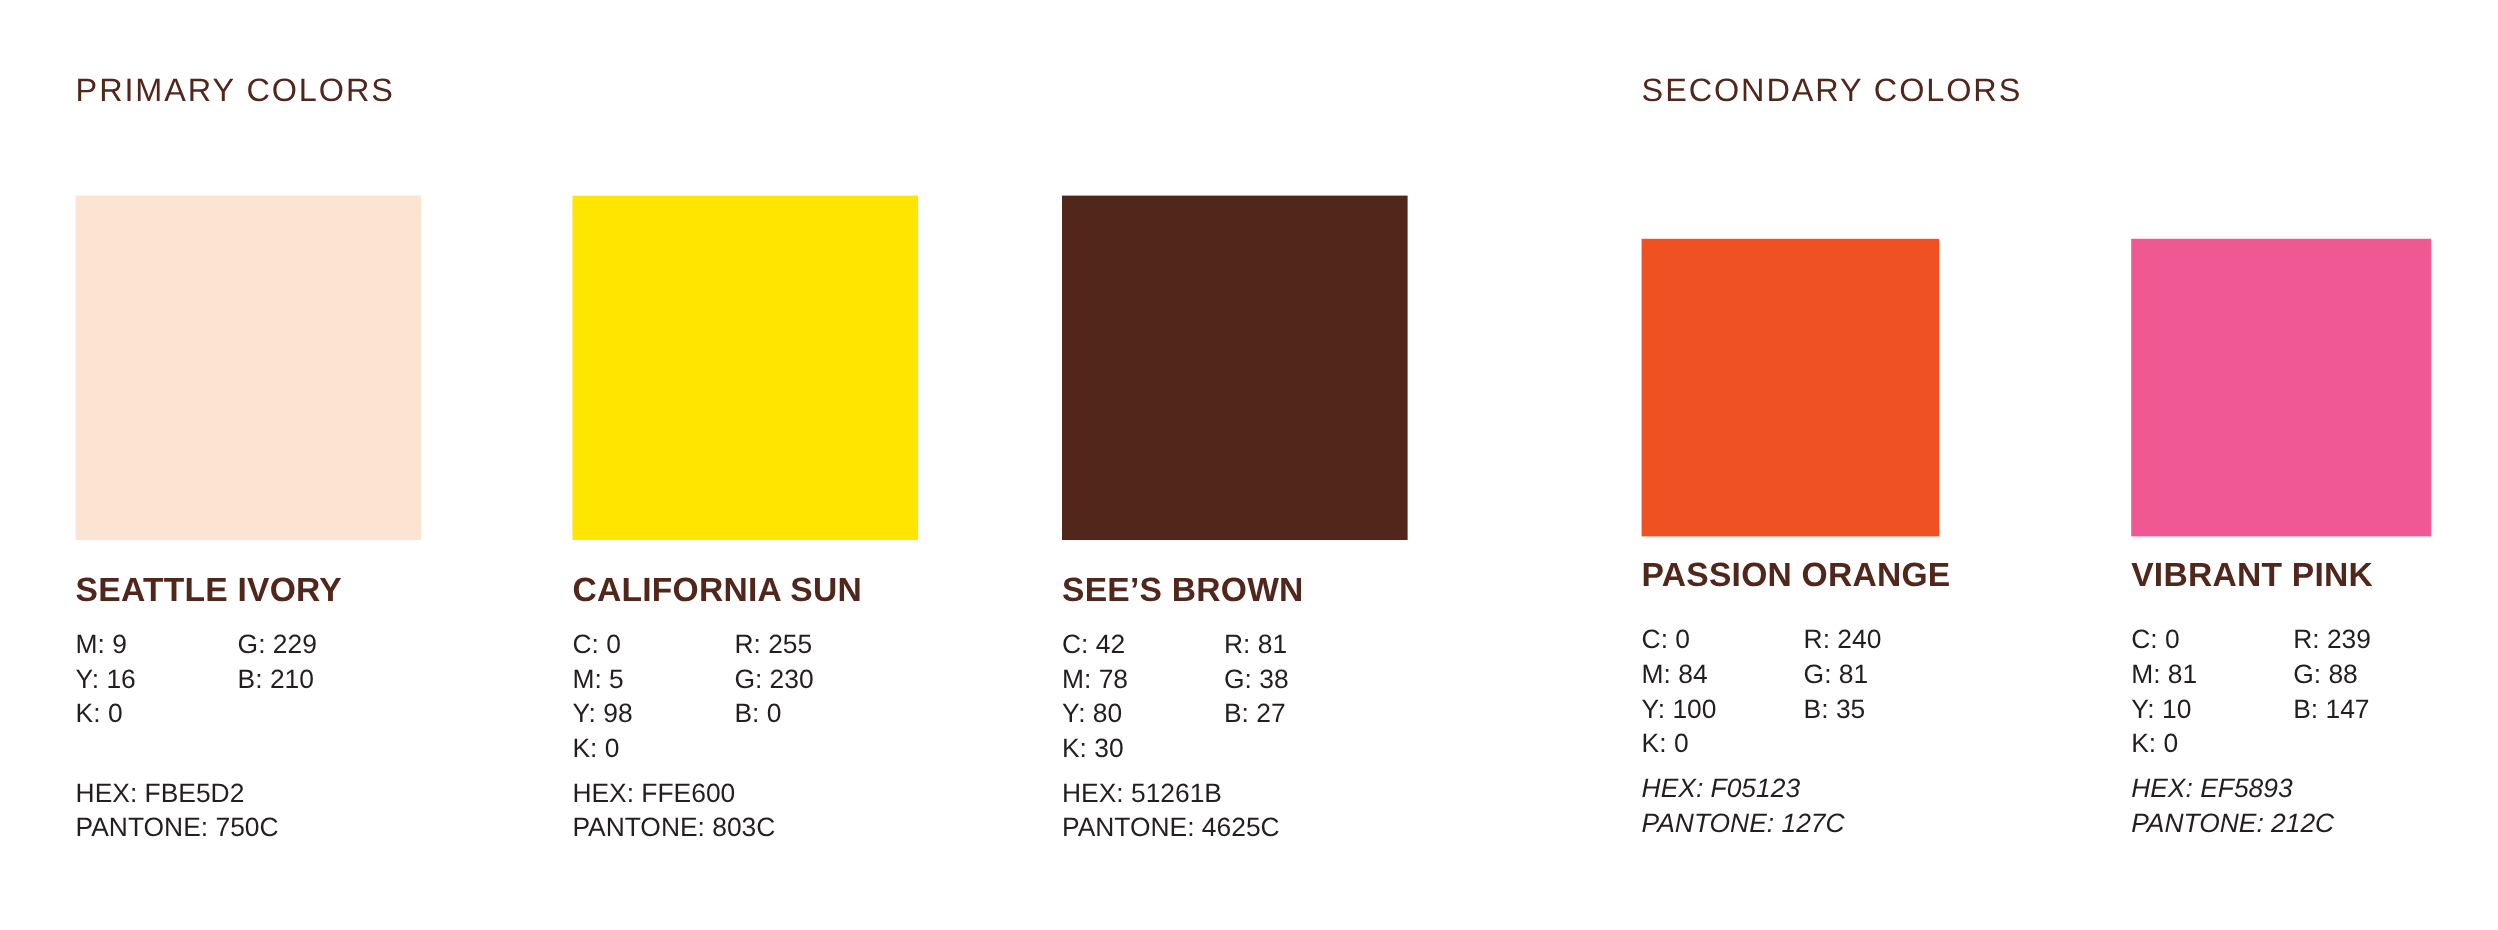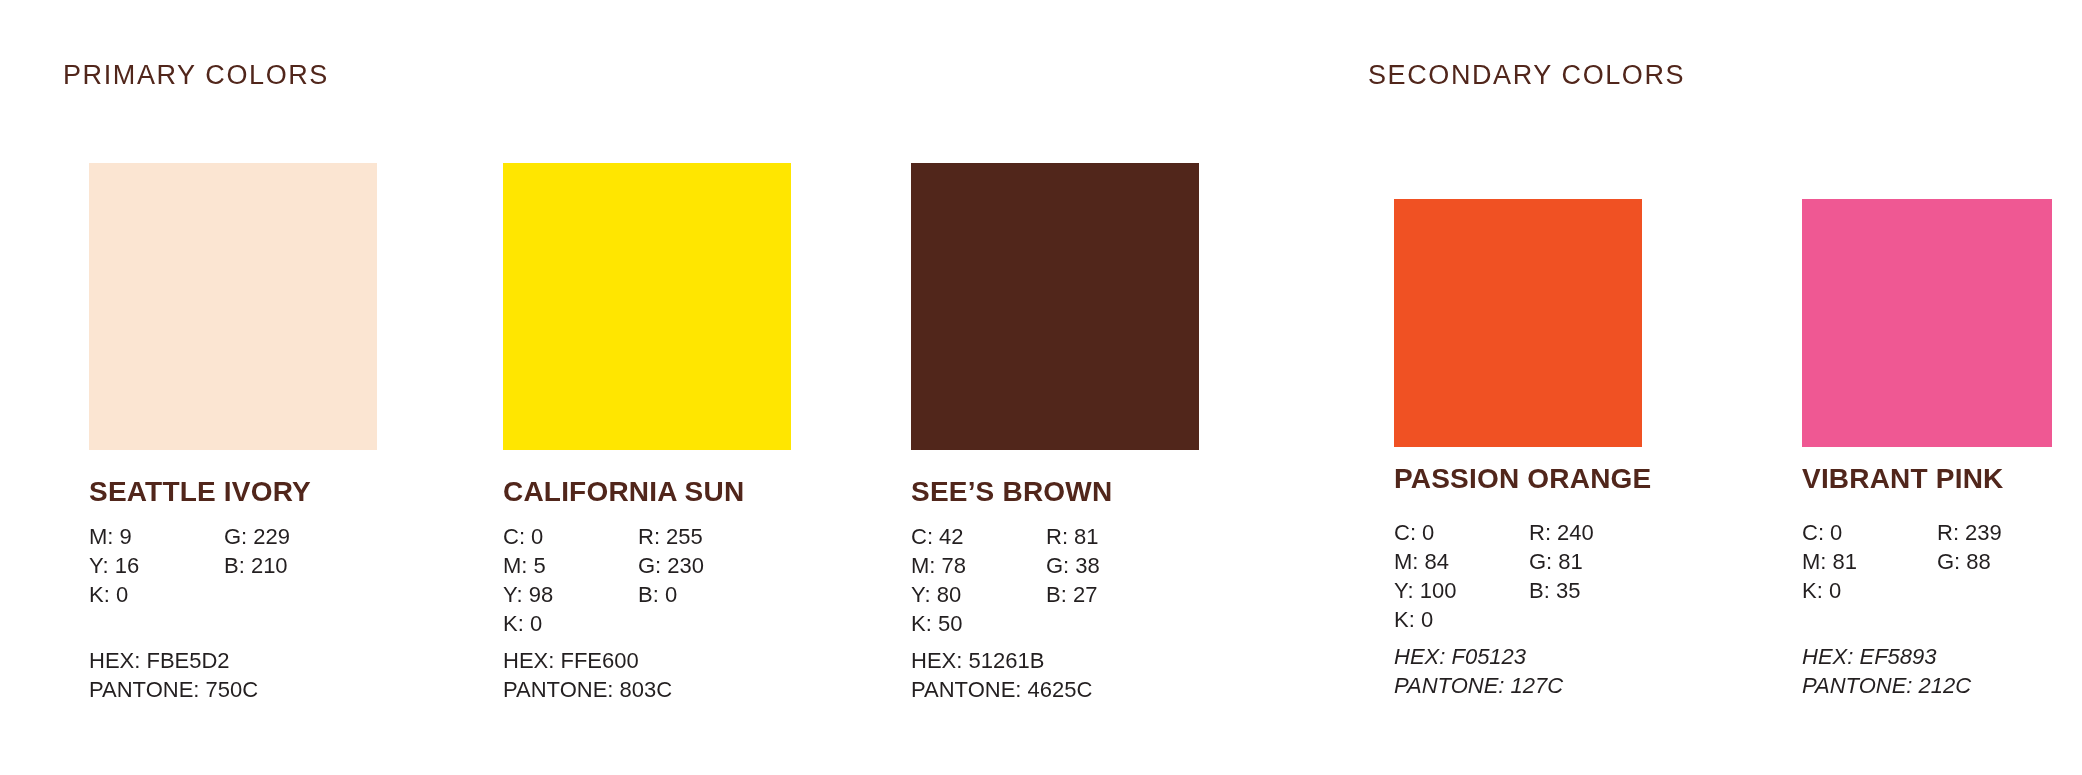--- a/index.html
+++ b/index.html
@@ -13,21 +13,20 @@
     height: 775px;
     position: relative;
     overflow: hidden;
     font-family: "Liberation Sans", "DejaVu Sans", sans-serif;
     -webkit-font-smoothing: antialiased;
   }
 
   .page {
     position: absolute;
     inset: 0;
-    padding-left: 26px;
   }
 
   
   .section-header {
     position: absolute;
     font-family: "Liberation Sans", "DejaVu Sans", sans-serif;
     font-size: 27px;
     font-weight: 400;
     letter-spacing: 1.6px;
     color: #51261B;
@@ -188,21 +187,21 @@
           </div>
           <div class="spec-row">
             <span class="spec-cmyk">M: 78</span>
             <span class="spec-rgb">G: 38</span>
           </div>
           <div class="spec-row">
             <span class="spec-cmyk">Y: 80</span>
             <span class="spec-rgb">B: 27</span>
           </div>
           <div class="spec-row">
-            <span class="spec-cmyk">K: 50</span>
+            <span class="spec-cmyk">K: 30</span>
           </div>
         </div>
       </div>
       <div class="meta">
         <div class="meta-line">HEX: 51261B</div>
         <div class="meta-line">PANTONE: 4625C</div>
       </div>
     </div>
 
   </div>
@@ -246,20 +245,24 @@
         <div class="spec-grid">
           <div class="spec-row">
             <span class="spec-cmyk">C: 0</span>
             <span class="spec-rgb">R: 239</span>
           </div>
           <div class="spec-row">
             <span class="spec-cmyk">M: 81</span>
             <span class="spec-rgb">G: 88</span>
           </div>
           <div class="spec-row">
+            <span class="spec-cmyk">Y: 10</span>
+            <span class="spec-rgb">B: 147</span>
+          </div>
+          <div class="spec-row">
             <span class="spec-cmyk">K: 0</span>
           </div>
         </div>
       </div>
       <div class="meta">
         <div class="meta-line">HEX: EF5893</div>
         <div class="meta-line">PANTONE: 212C</div>
       </div>
     </div>
 

